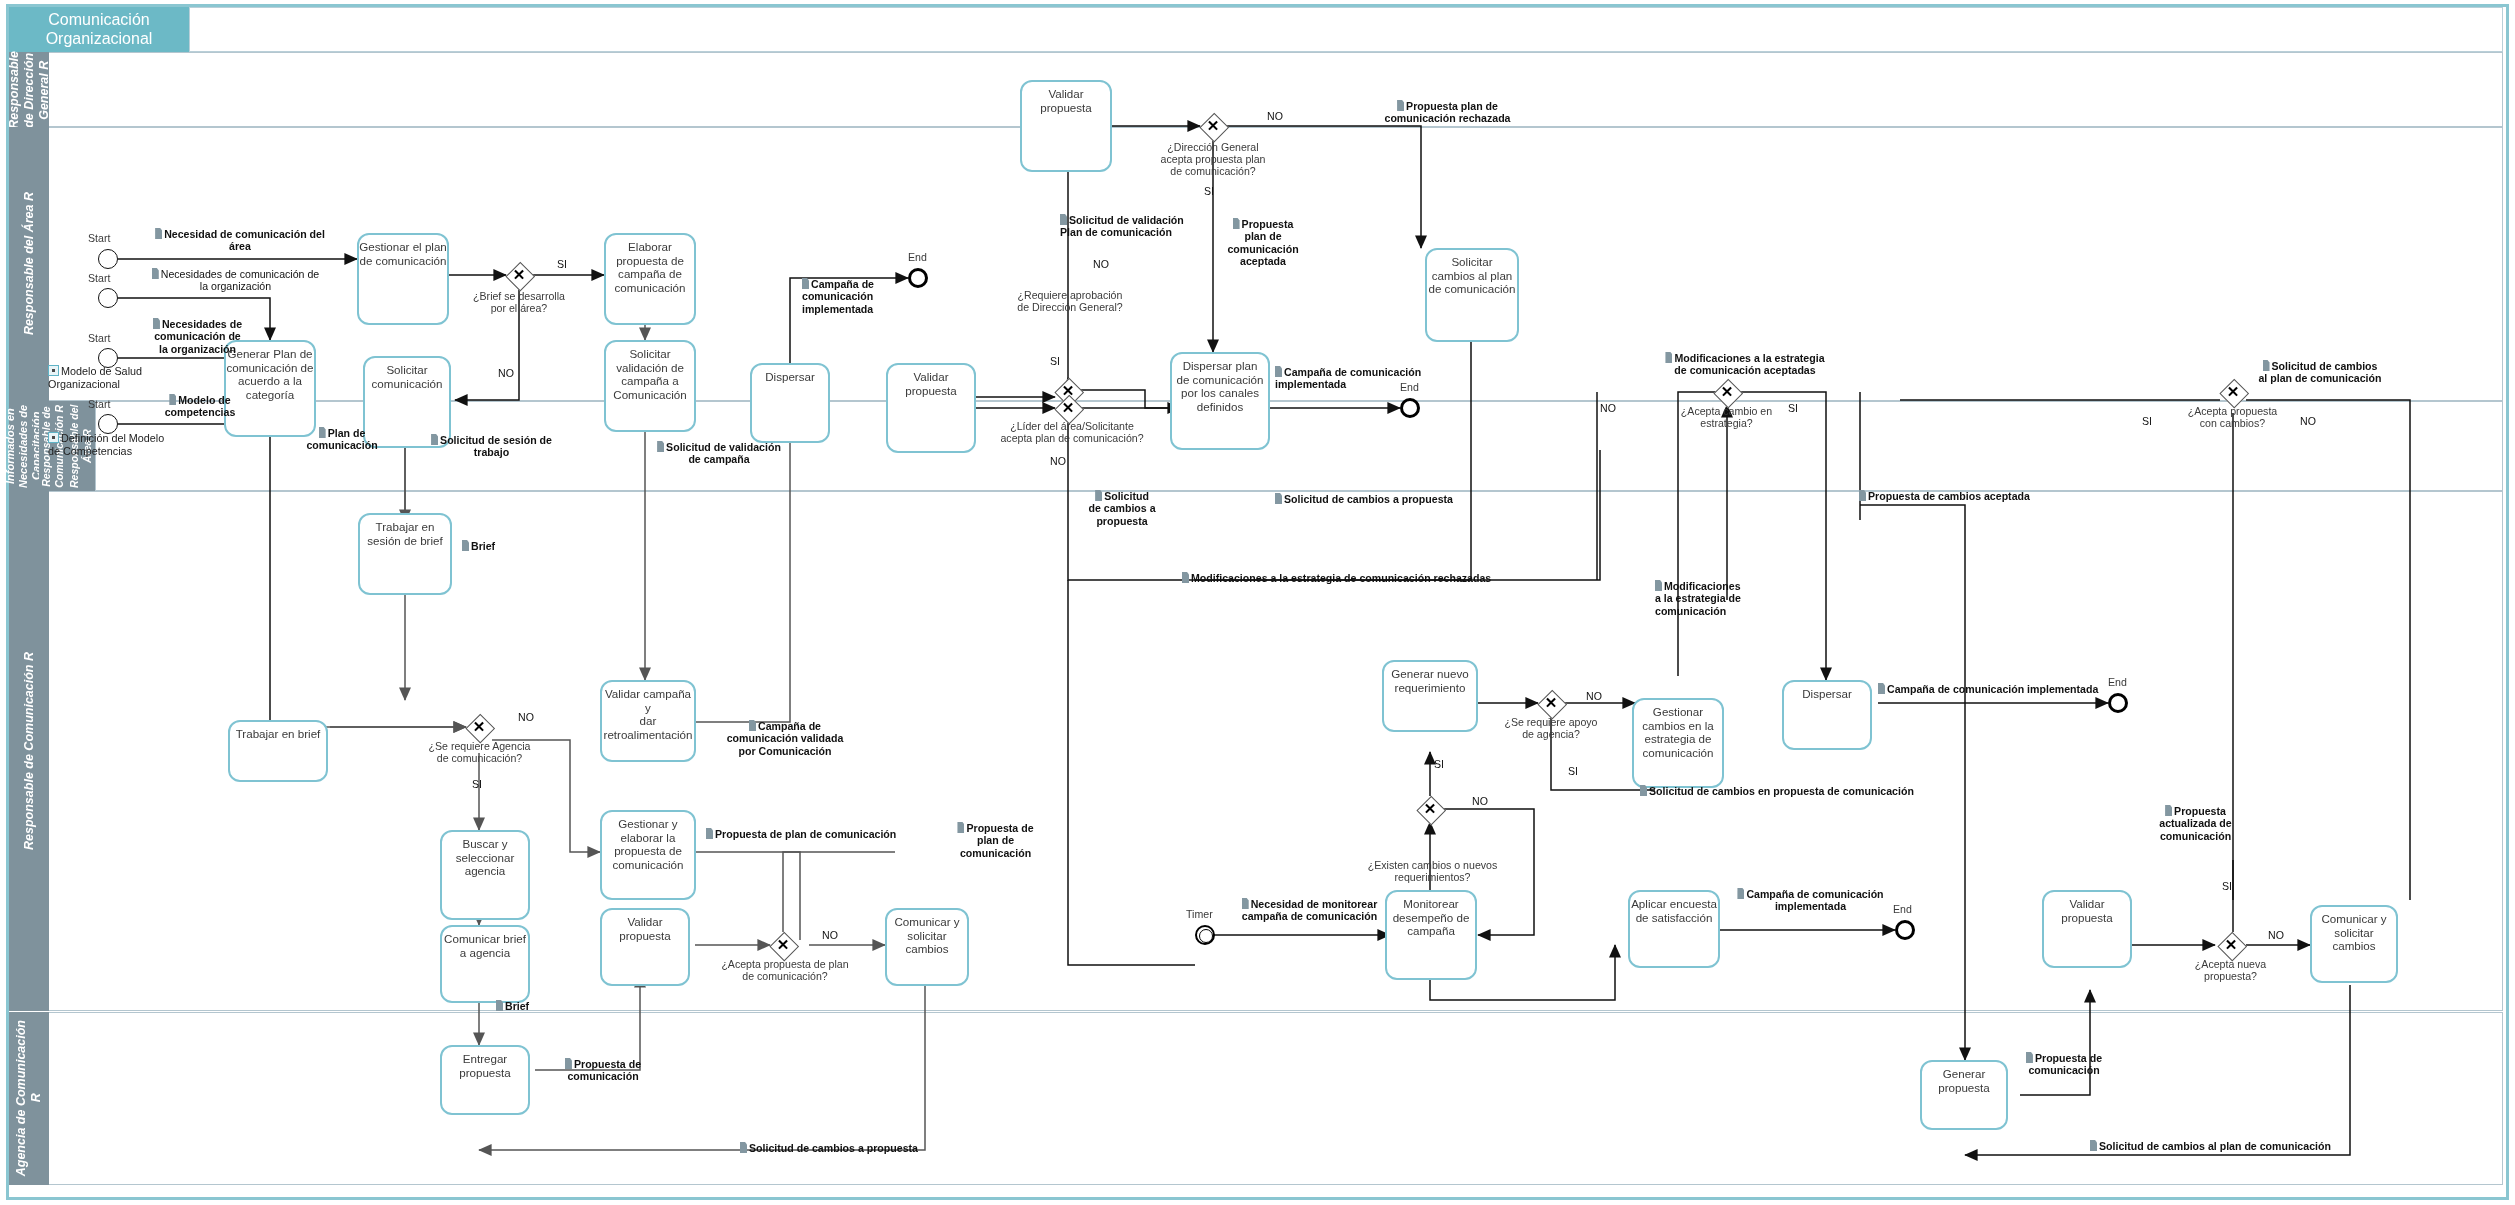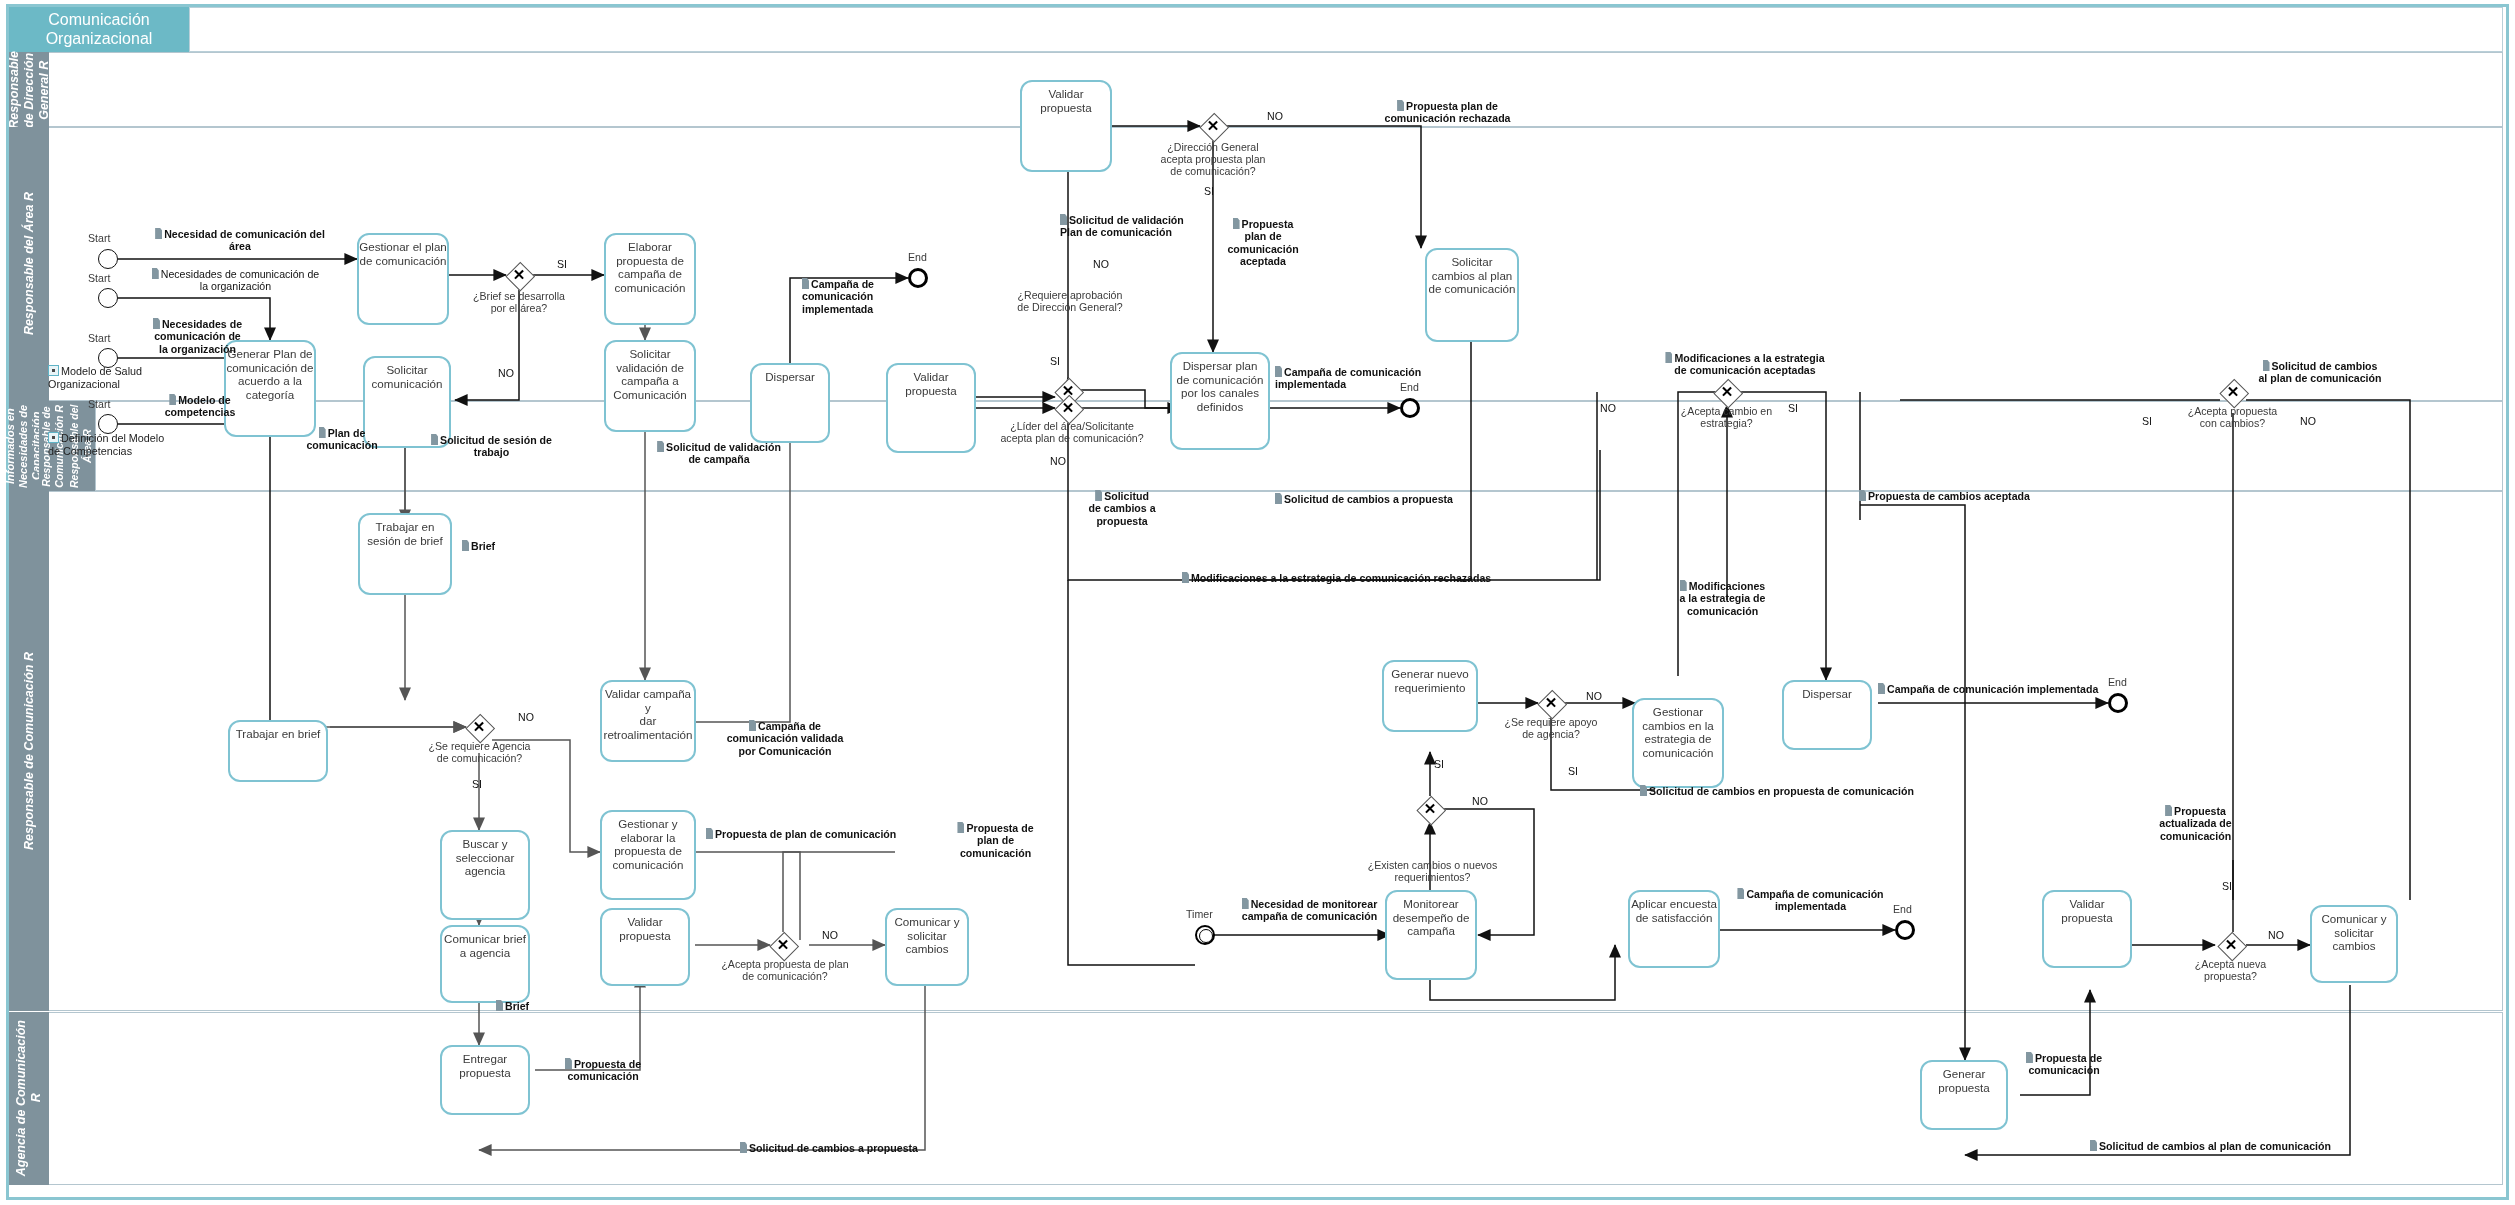--- a/index.html
+++ b/index.html
@@ -565,21 +565,21 @@
 de cambios a
 propuesta</span></div>
 
   <div class="dataobj" style="left:1275px;top:493px;width:230px;"><span class="ico"></span><span>Solicitud de cambios a propuesta</span></div>
 
   <div class="dataobj" style="left:1182px;top:572px;width:340px;"><span class="ico"></span><span>Modificaciones a la estrategia de comunicación rechazadas</span></div>
 
   <div class="dataobj" style="left:1630px;top:352px;width:230px;text-align:center;"><span class="ico"></span><span>Modificaciones a la estrategia
 de comunicación aceptadas</span></div>
 
-  <div class="dataobj" style="left:1655px;top:580px;width:135px;text-align:center;"><span class="ico"></span><span>Modificaciones
+  <div class="dataobj" style="left:1655px;top:580px;width:135px;"><span class="ico"></span><span>Modificaciones
 a la estrategia de
 comunicación</span></div>
 
   <div class="dataobj" style="left:1848px;top:490px;width:220px;padding-left:11px;"><span class="ico"></span><span>Propuesta de cambios aceptada</span></div>
 
   <div class="dataobj" style="left:2240px;top:360px;width:160px;text-align:center;"><span class="ico"></span><span>Solicitud de cambios
 al plan de comunicación</span></div>
 
   <div class="dataobj" style="left:710px;top:720px;width:150px;text-align:center;"><span class="ico"></span><span>Campaña de
 comunicación validada

